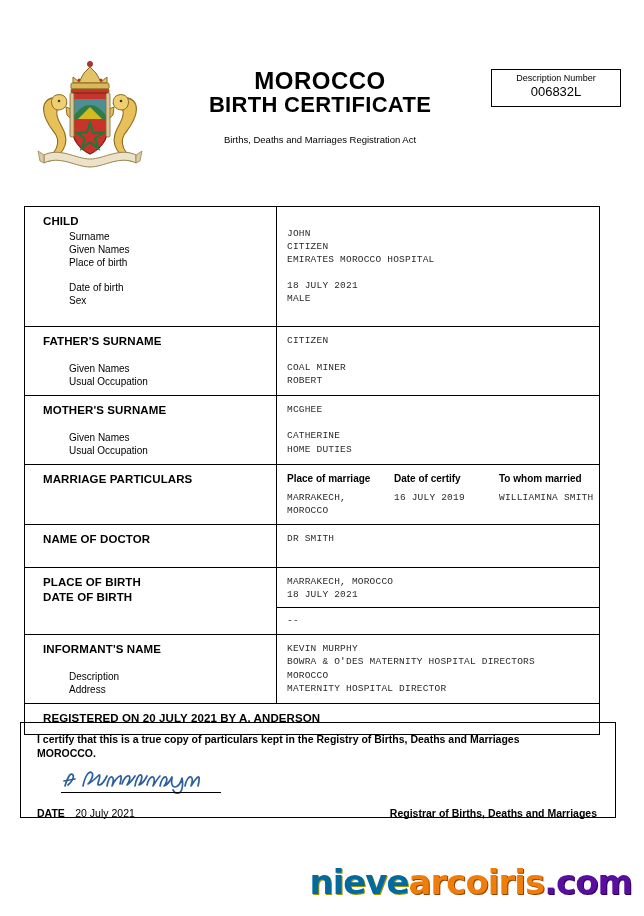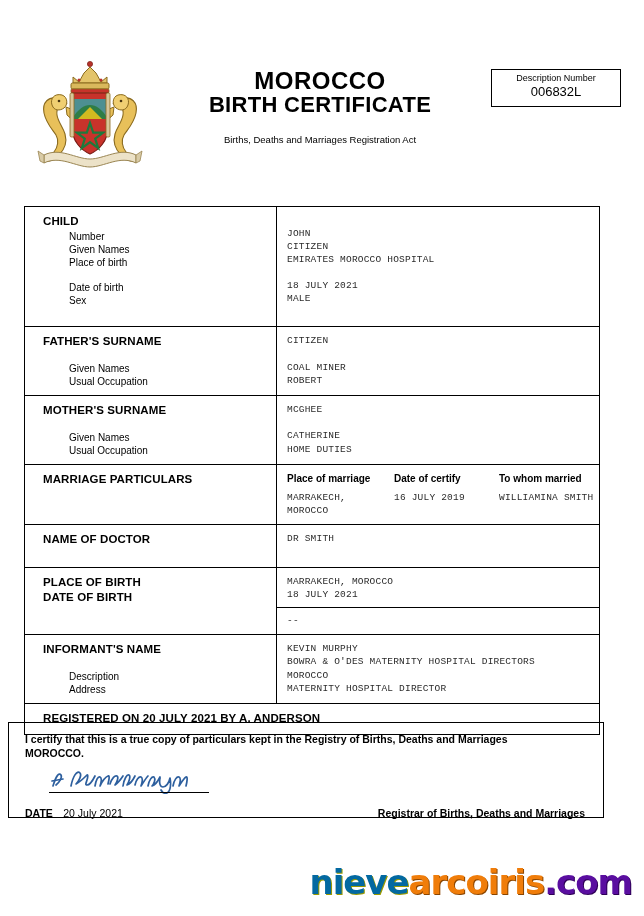--- a/index.html
+++ b/index.html
@@ -153,21 +153,21 @@
   .pob-top { padding-bottom: 6px; }
   .pob-div {
     border-top: 1px solid #000;
     margin-left: -10px;
     padding: 6px 0 0 10px;
   }
 
   
   .certify-box {
     position: absolute;
-    left: 8px;
+    left: 20px;
     top: 722px;
     width: 596px;
     height: 96px;
     border: 1px solid #000;
     box-sizing: border-box;
     padding: 9px 14px 0 16px;
   }
   .certify-text {
     font-size: 10.5px;
     font-weight: bold;
@@ -292,21 +292,21 @@
     <span class="regbox-label">Description Number</span>
     <span class="regbox-value">006832L</span>
   </div>
 </div>
 
 <div class="cert-table">
 
   <div class="row">
     <div class="col-left">
       <div class="sect-head">CHILD</div>
-      <div class="sub-label">Number</div>
+      <div class="sub-label">Surname</div>
       <div class="sub-label">Given Names</div>
       <div class="sub-label">Place of  birth</div>
       <div class="spacer-line"></div>
       <div class="sub-label">Date of  birth</div>
       <div class="sub-label">Sex</div>
       <div class="spacer-line"></div>
     </div>
     <div class="col-right">
       <div class="mono-gap"></div>
       <div class="mono">JOHN</div>

